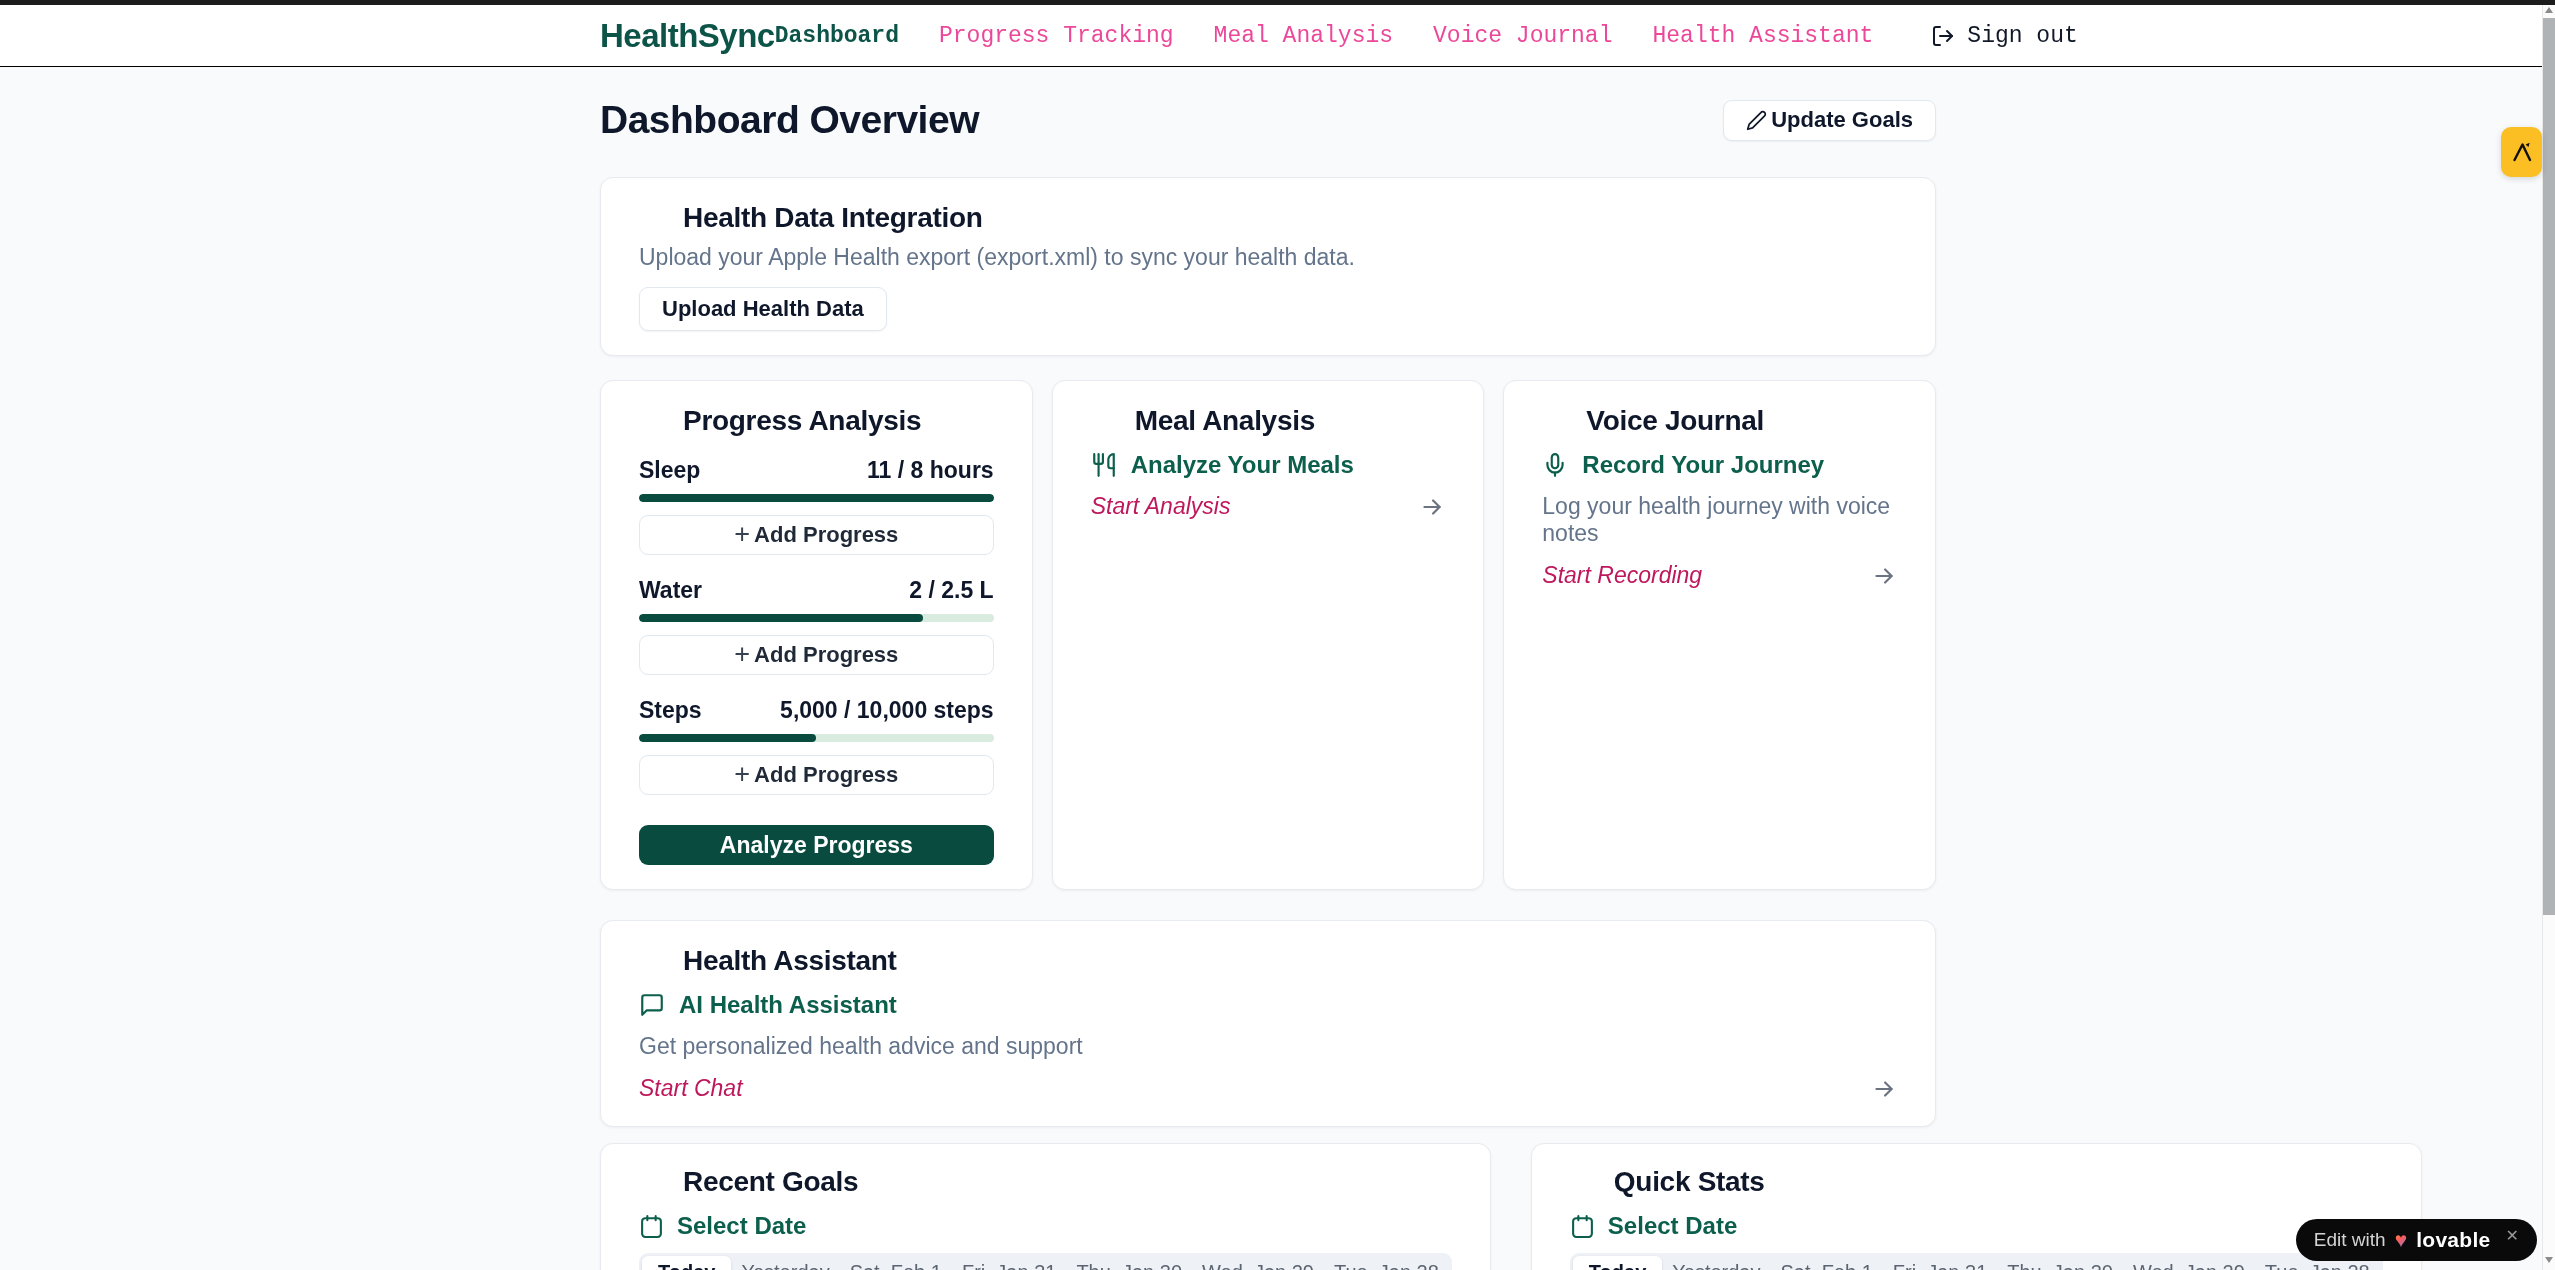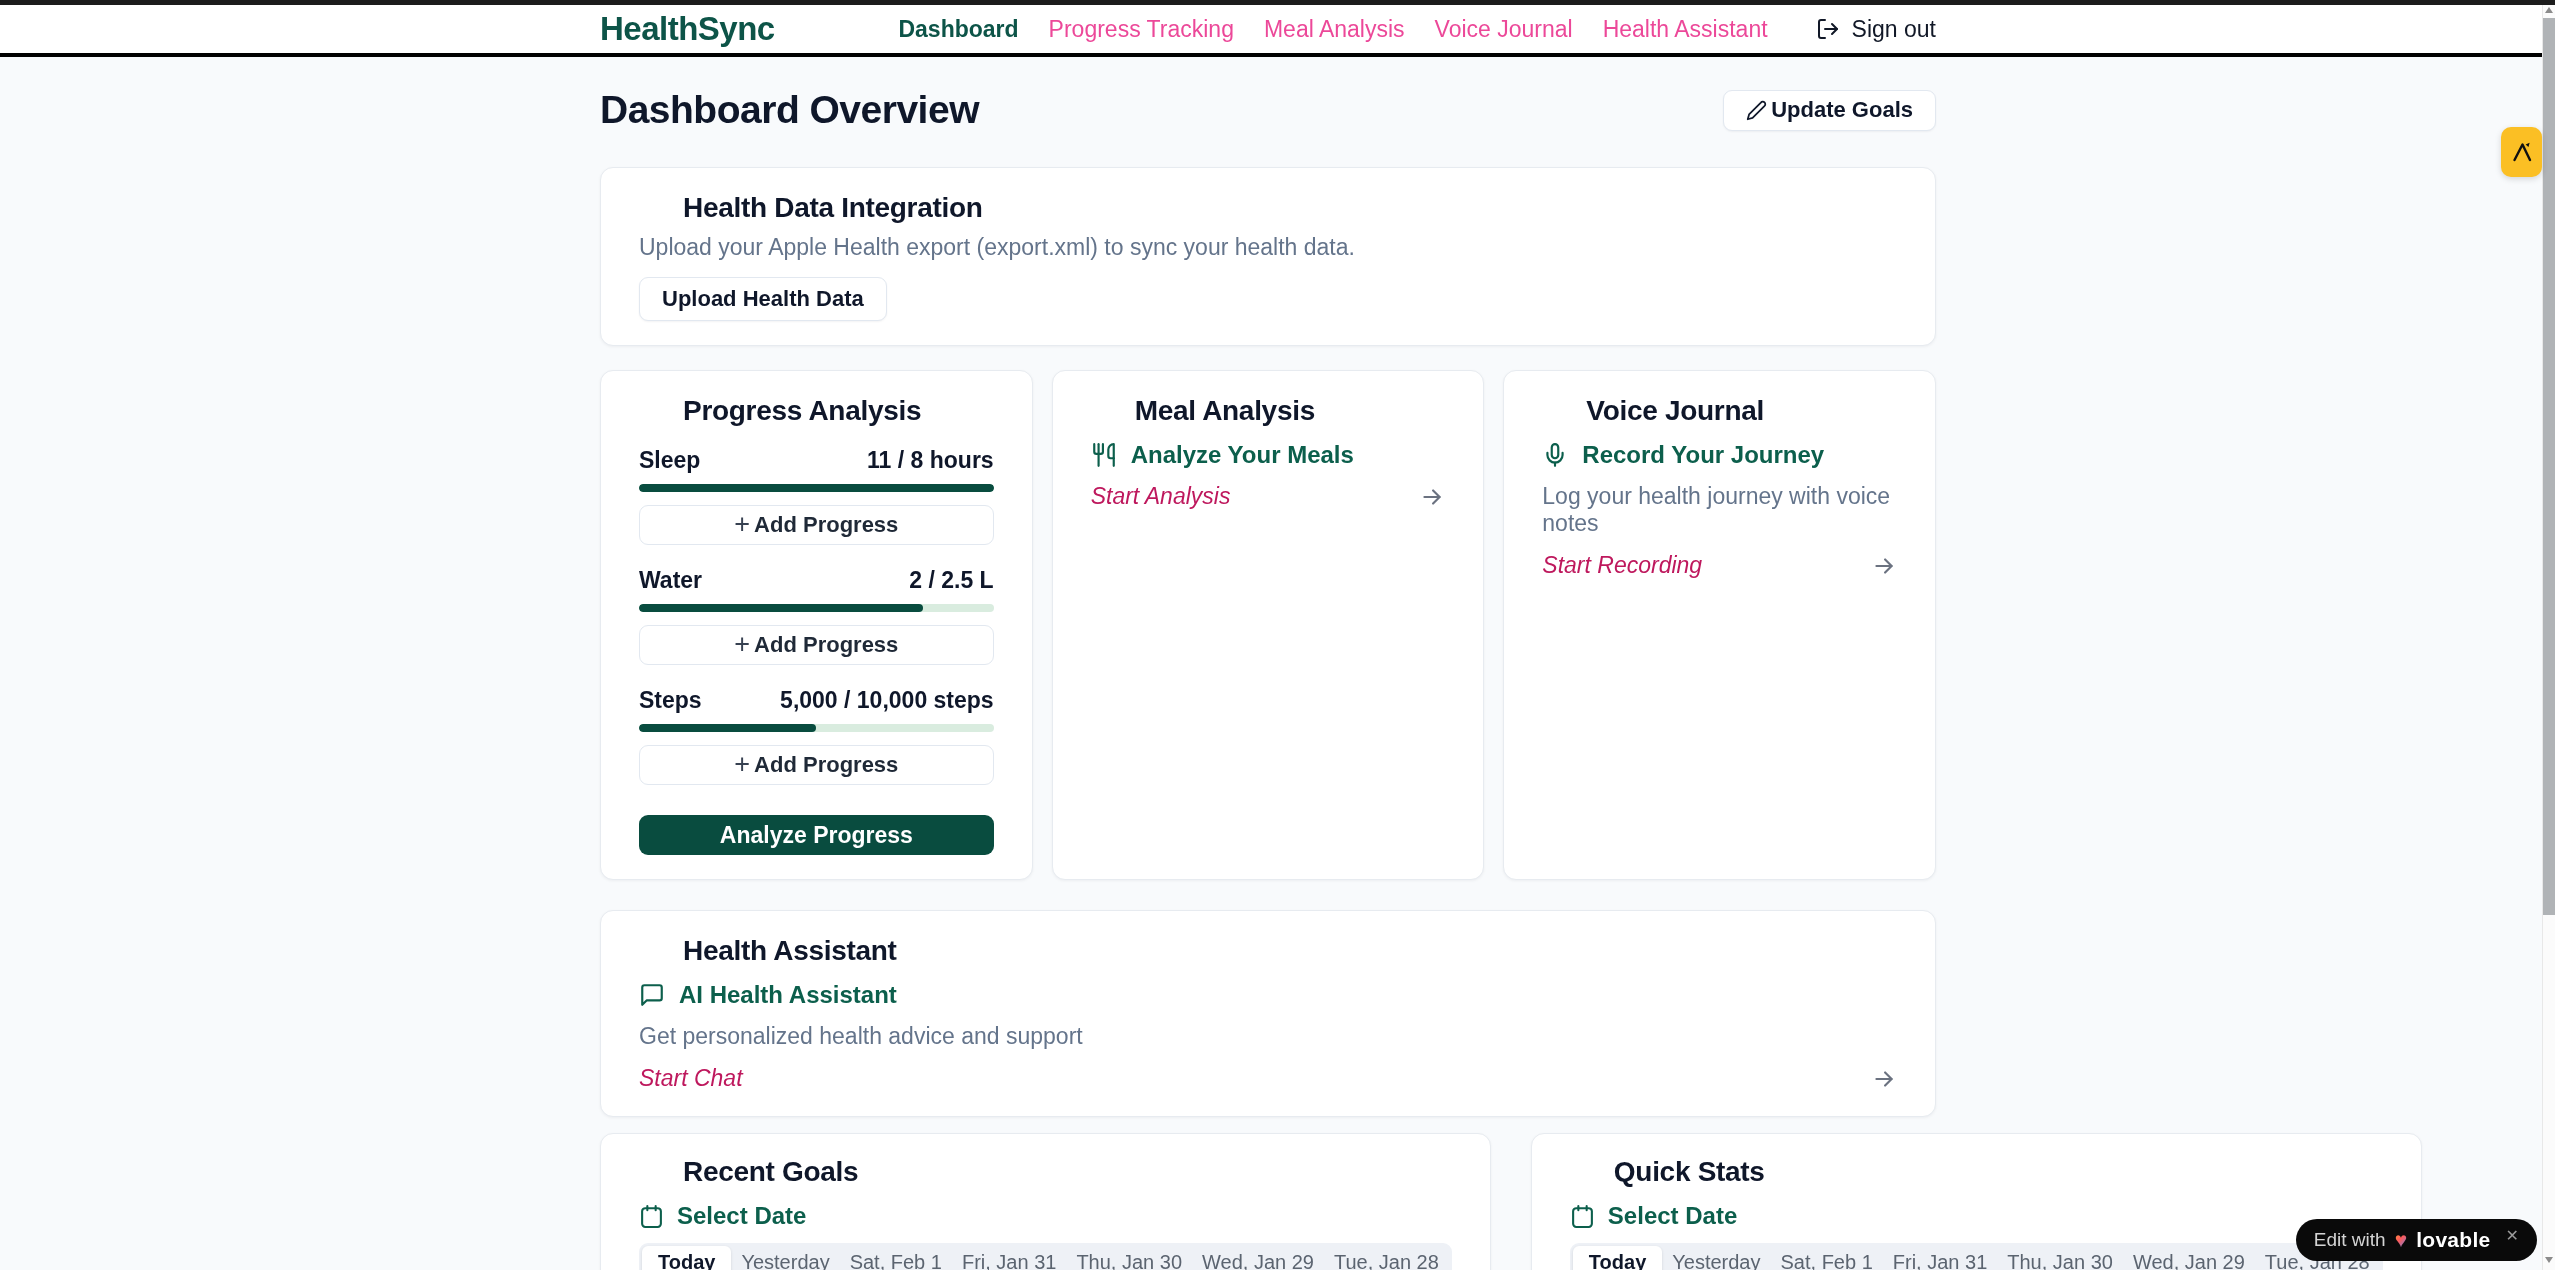--- a/index.html
+++ b/index.html
@@ -8,24 +8,24 @@
     font-family:"Liberation Sans", sans-serif;
     background:#f8fafc;
     overflow:hidden;
     position:relative;
     color:#0f172a;
   }
   
   .top-strip { position:absolute; top:0; left:0; width:2555px; height:5px; background:#1c1c1c; z-index:50; }
 
   
-  .navbar { position:relative; margin-top:5px; height:52px; background:#ffffff; border-bottom:4px solid #000000; }
+  .navbar { position:relative; margin-top:5px; height:62px; background:#ffffff; border-bottom:1px solid #000000; }
   .nav-inner { margin-left:600px; width:1336px; height:100%; display:flex; align-items:center; justify-content:space-between; }
   .brand { font-size:33px; font-weight:bold; color:#0d5448; letter-spacing:-0.5px; }
-  .nav-links { display:flex; align-items:center; gap:30px; }
+  .nav-links { display:flex; align-items:center; gap:40px;font-family:Liberation Mono, monospace; }
   .nav-link { font-size:23px; color:#ec4899; text-decoration:none; cursor:pointer; white-space:nowrap; }
   .nav-link.active { color:#0d5448; font-weight:bold; }
   .signout { display:flex; align-items:center; gap:12px; background:none; border:none; font-family:inherit; font-size:23px; color:#111827; cursor:pointer; margin-left:18px; white-space:nowrap; }
   .signout svg { stroke:#111827; }
 
   
   .container { margin-left:600px; width:1336px; }
   .page-head { margin-top:31px; display:flex; align-items:center; justify-content:space-between; }
   .page-title { font-size:39px; font-weight:bold; color:#0f172a; letter-spacing:-0.5px; }
   .btn { font-family:inherit; cursor:pointer; display:inline-flex; align-items:center; justify-content:center; gap:4px; white-space:nowrap; }

